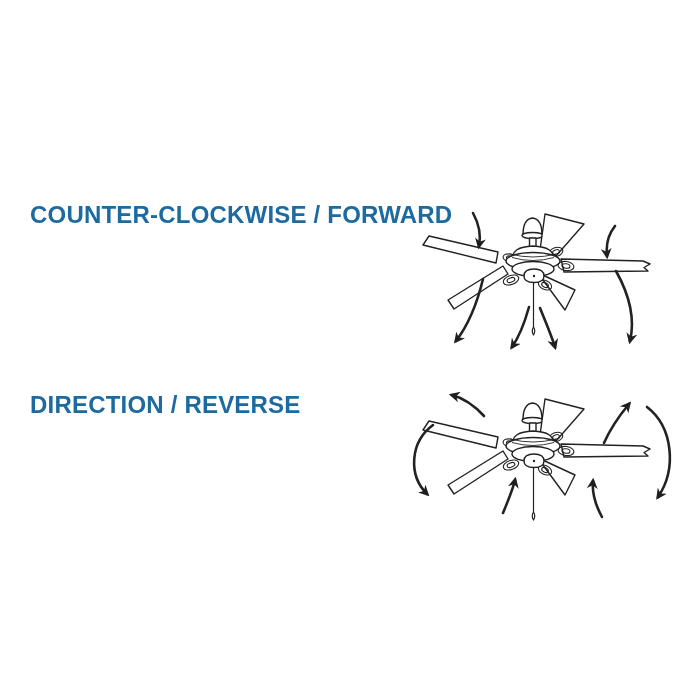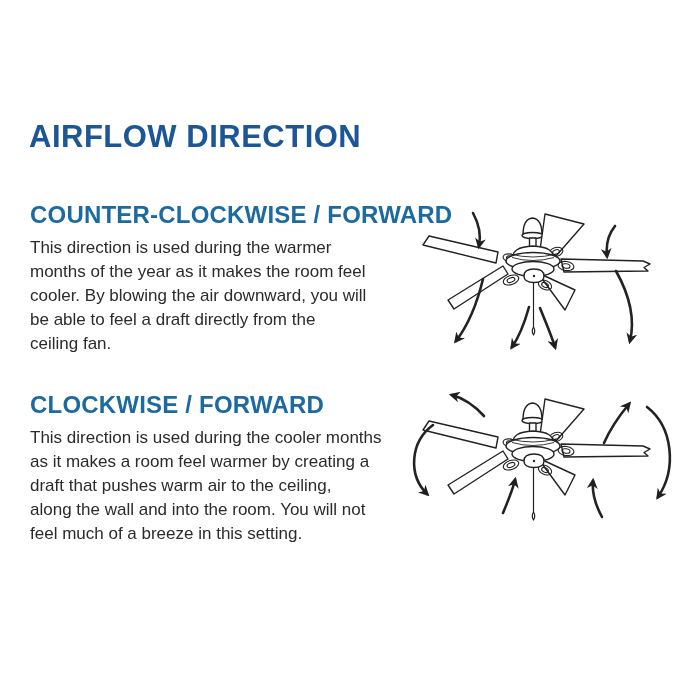--- a/index.html
+++ b/index.html
@@ -91,52 +91,41 @@
       <path d="M126 83 Q126 76 136 76 Q146 76 146 83 Q146 89.5 136 89.5 Q126 89.5 126 83 Z"></path>
       <circle cx="136" cy="83" r="1.2" fill="#222222" stroke="none"></circle>
       <path d="M135.5 89.5 L135.5 134" fill="none" stroke-width="1.2"></path>
       <path d="M135.5 134 Q133 138 135.5 142 Q138 138 135.5 134" fill="none" stroke-width="1.2"></path>
     </g>
   </defs>
 </svg>
 
 <div class="canvas">
 
-  <h1 class="page-title">AIRFLOW DIRECTION</h1>
 
   <section class="section s1">
     <h2>COUNTER-CLOCKWISE / FORWARD</h2>
-    <p>This direction is used during the warmer
-months of the year as it makes the room feel
-cooler. By blowing the air downward, you will
-be able to feel a draft directly from the
-ceiling fan.</p>
   </section>
 
   <div class="diagram d1">
     <svg viewBox="0 0 300 200" width="300" height="200">
       <use href="#fanart"></use>
       <g class="arrow">
         <path d="M75 20 C81 31 83 43 81 53" marker-end="url(#ah)"></path>
         <path d="M217 33 C209 43 208 54 209 63" marker-end="url(#ah)"></path>
         <path d="M85 86 C79 111 71 131 58 148" marker-end="url(#ah)"></path>
         <path d="M131 114 C126 132 121 144 114 154" marker-end="url(#ah)"></path>
         <path d="M142 115 C149 132 154 144 157 154" marker-end="url(#ah)"></path>
         <path d="M218 78 C232 103 237 127 232 148" marker-end="url(#ah)"></path>
       </g>
     </svg>
   </div>
 
   <section class="section s2">
-    <h2>CLOCKWISE / FORWARD</h2>
-    <p>This direction is used during the cooler months
-as it makes a room feel warmer by creating a
-draft that pushes warm air to the ceiling,
-along the wall and into the room. You will not
-feel much of a breeze in this setting.</p>
+    <h2>DIRECTION / REVERSE</h2>
   </section>
 
   <div class="diagram d2">
     <svg viewBox="0 0 300 200" width="300" height="200">
       <use href="#fanart"></use>
       <g class="arrow">
         <path d="M86 38 C75 26 65 20 54 17" marker-end="url(#ah)"></path>
         <path d="M35 47 C12 64 10 97 29 116" marker-end="url(#ah)"></path>
         <path d="M105 135 C110 123 115 111 117 102" marker-end="url(#ah)"></path>
         <path d="M204 139 C197 126 194 113 195 103" marker-end="url(#ah)"></path>

